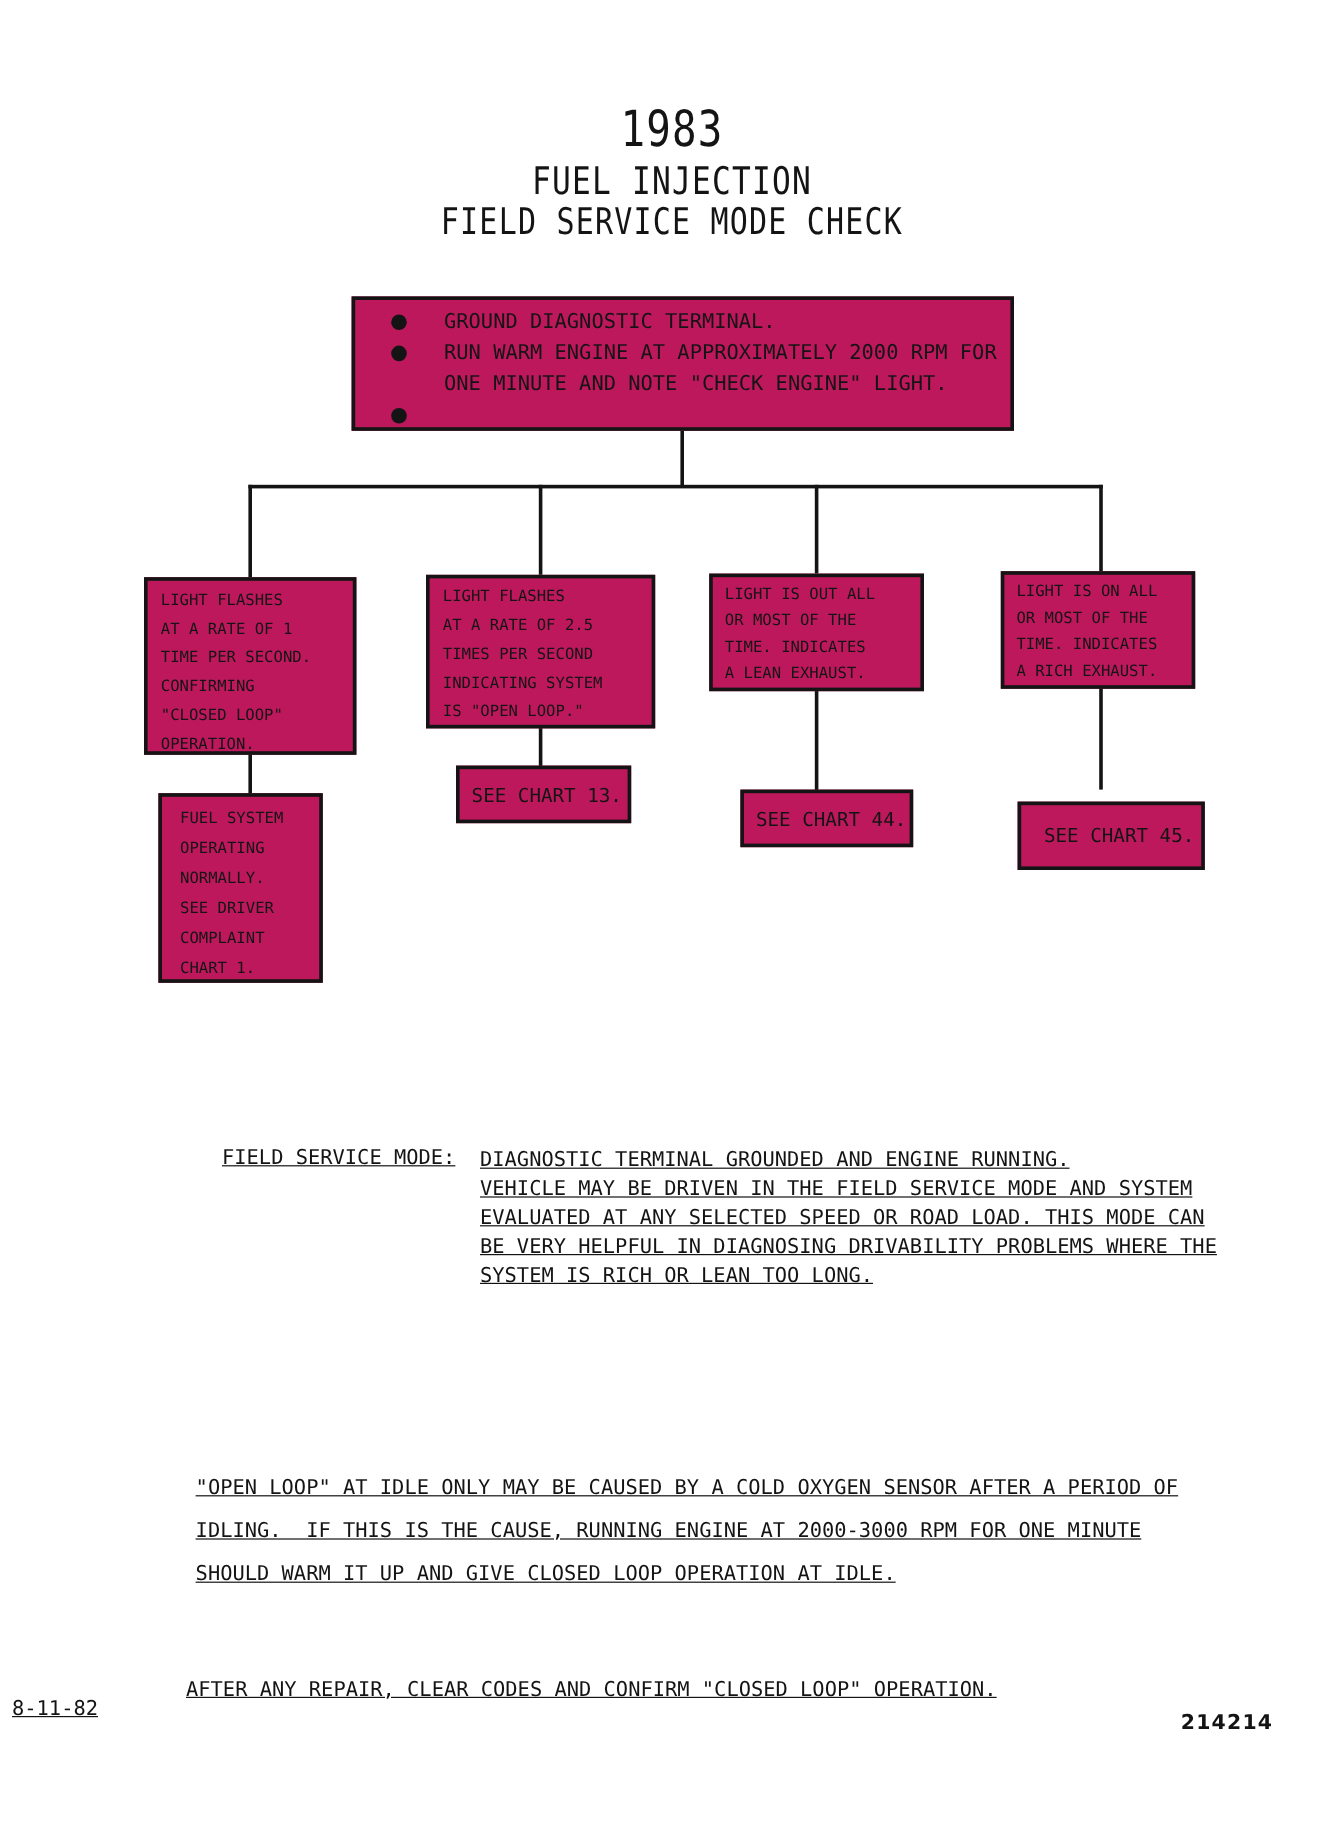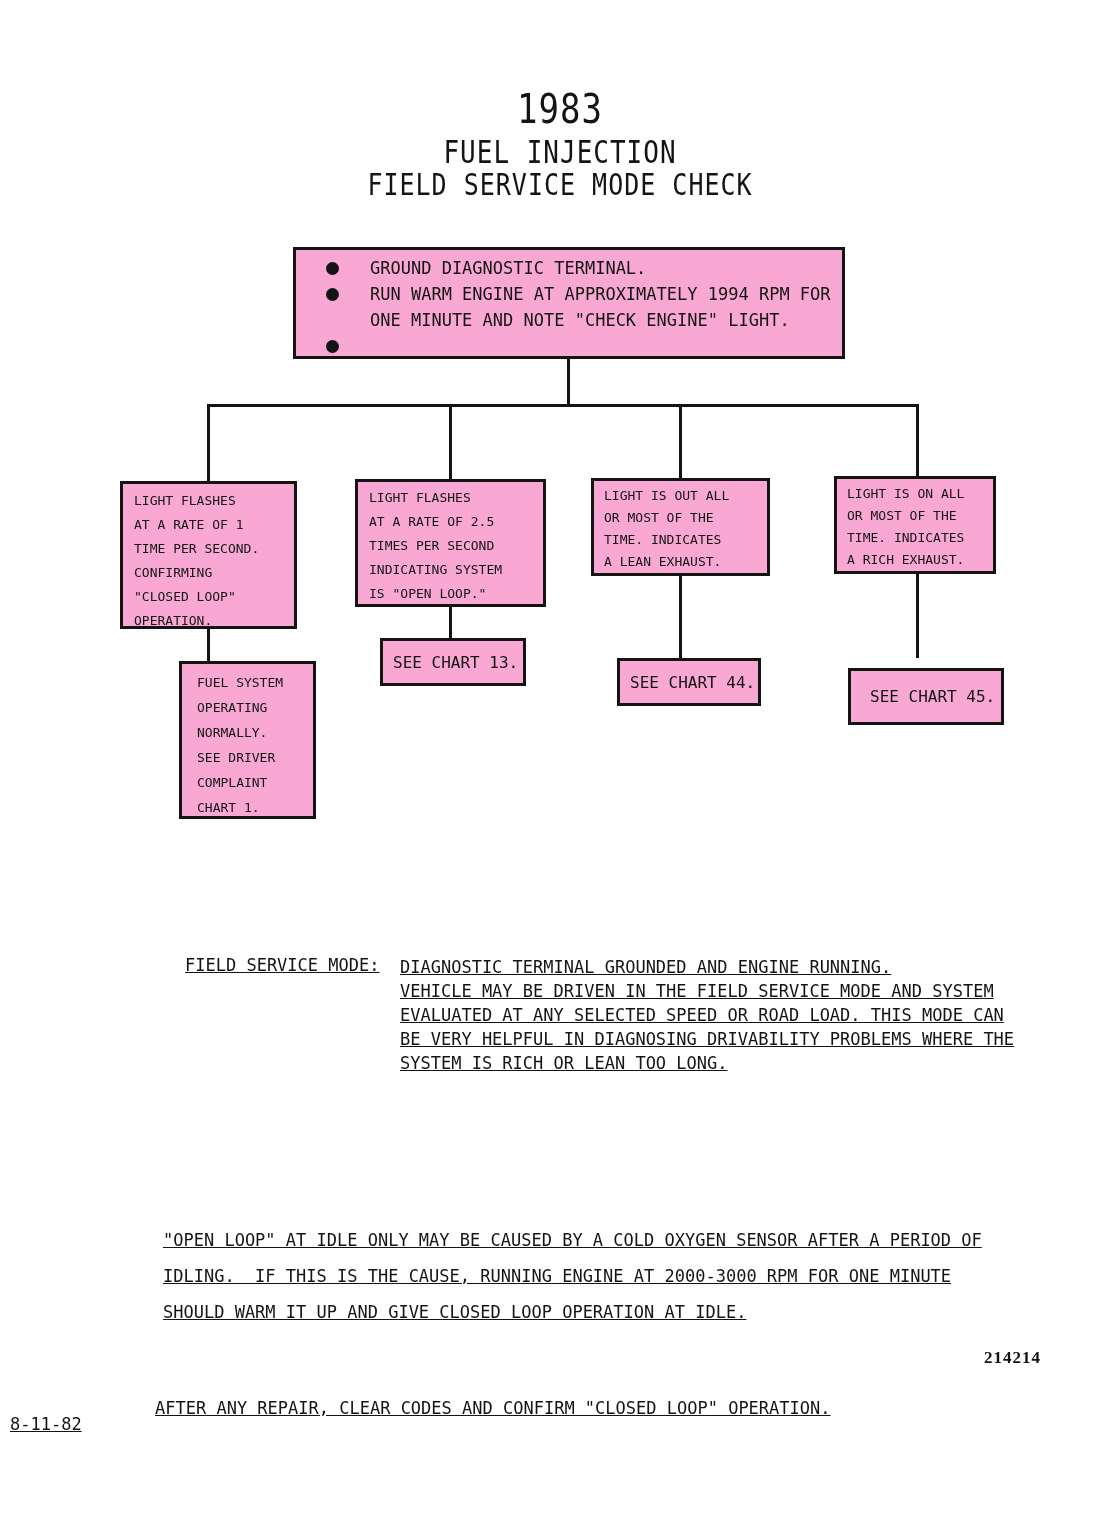--- a/index.html
+++ b/index.html
@@ -4,21 +4,21 @@
 <style>
   html,body { margin:0; padding:0; background:#ffffff; }
   .page {
     position:relative; width:1120px; height:1520px; background:#ffffff;
     color:#141414; font-family:"DejaVu Sans Mono", monospace; overflow:hidden;
   }
   .abs { position:absolute; }
   .ctr { left:0; width:1120px; text-align:center; }
   .title { transform:scaleY(1.22); transform-origin:50% 0; letter-spacing:1px; }
   .box {
-    position:absolute; border:3px solid #141414; background:#f9a8d4;
+    position:absolute; border:3px solid #141414; background:#be185d;
     box-sizing:border-box;
   }
   .ml { white-space:pre-wrap; }
   .btext { font-size:13px; }
   .line { position:absolute; background:#141414; }
   .srow { display:flex; align-items:flex-start; }
   .dot { width:13px; height:13px; border-radius:50%; background:#141414; margin:7px 0 0 30px; flex:none; }
   .stext { margin-left:31px; font-size:17px; line-height:26px; white-space:pre-wrap; }
   .chart-ref { display:flex; align-items:center; font-size:16px; }
   .note { font-size:17px;text-decoration:underline; }
@@ -33,21 +33,21 @@
   <div class="abs ctr title" style="top:134px; font-size:26px;">FUEL INJECTION</div>
   <div class="abs ctr title" style="top:167px; font-size:25px;">FIELD SERVICE MODE CHECK</div>
 
   <div class="box" style="left:293px; top:247px; width:552px; height:112px; padding-top:5px;">
     <div class="srow">
       <div class="dot"></div>
       <div class="stext">GROUND DIAGNOSTIC TERMINAL.</div>
     </div>
     <div class="srow">
       <div class="dot"></div>
-      <div class="stext">RUN WARM ENGINE AT APPROXIMATELY 1994 RPM FOR
+      <div class="stext">RUN WARM ENGINE AT APPROXIMATELY 2000 RPM FOR
 ONE MINUTE AND NOTE "CHECK ENGINE" LIGHT.</div>
     </div>
     <div class="srow">
       <div class="dot"></div>
     </div>
   </div>
 
   <div class="line" style="left:567px; top:359px; width:3px;  height:47px;"></div>
   <div class="line" style="left:207px; top:404px; width:712px; height:3px;"></div>
   <div class="line" style="left:207px; top:404px; width:3px; height:77px;"></div>
@@ -72,21 +72,21 @@
 IS "OPEN LOOP."</div>
   <div class="box btext ml" style="left:591px; top:478px; width:179px; height:98px; padding:4px 0 12px 10px; line-height:22px;">LIGHT IS OUT ALL
 OR MOST OF THE
 TIME. INDICATES
 A LEAN EXHAUST.</div>
   <div class="box btext ml" style="left:834px; top:476px; width:162px; height:98px; padding:4px 0 0 10px; line-height:22px;">LIGHT IS ON ALL
 OR MOST OF THE
 TIME. INDICATES
 A RICH EXHAUST.</div>
 
-  <div class="box btext ml" style="left:132px; top:661px; width:137px; height:158px; padding:6px 0 0 15px; line-height:25px;margin-left:47px;">FUEL SYSTEM
+  <div class="box btext ml" style="left:132px; top:661px; width:137px; height:158px; padding:6px 0 0 15px; line-height:25px;">FUEL SYSTEM
 OPERATING
 NORMALLY.
 SEE DRIVER
 COMPLAINT
 CHART 1.</div>
   <div class="box chart-ref" style="left:380px; top:638px; width:146px; height:48px; padding-left:10px;">SEE CHART 13.</div>
   <div class="box chart-ref" style="left:617px; top:658px; width:144px; height:48px; padding-left:10px;">SEE CHART 44.</div>
   <div class="box chart-ref" style="left:848px; top:656px; width:156px; height:57px; padding-left:19px;margin-top:12px;">SEE CHART 45.</div>
 
   <div class="abs note" style="left:185px; top:955px;">FIELD SERVICE MODE:</div>
@@ -96,15 +96,15 @@
 BE VERY HELPFUL IN DIAGNOSING DRIVABILITY PROBLEMS WHERE THE
 SYSTEM IS RICH OR LEAN TOO LONG.</div>
 
   <div class="abs note ml" style="left:163px; top:1222px; line-height:36px;">"OPEN LOOP" AT IDLE ONLY MAY BE CAUSED BY A COLD OXYGEN SENSOR AFTER A PERIOD OF
 IDLING.  IF THIS IS THE CAUSE, RUNNING ENGINE AT 2000-3000 RPM FOR ONE MINUTE
 SHOULD WARM IT UP AND GIVE CLOSED LOOP OPERATION AT IDLE.</div>
 
   <div class="abs note" style="left:155px; top:1398px;">AFTER ANY REPAIR, CLEAR CODES AND CONFIRM "CLOSED LOOP" OPERATION.</div>
 
   <div class="abs note" style="left:10px; top:1414px;">8-11-82</div>
-  <div class="abs docnum" style="left:984px; top:1348px;font-family:Liberation Serif, serif;">214214</div>
+  <div class="abs docnum" style="left:984px; top:1426px;">214214</div>
 
 </div>
 
 </body></html>

